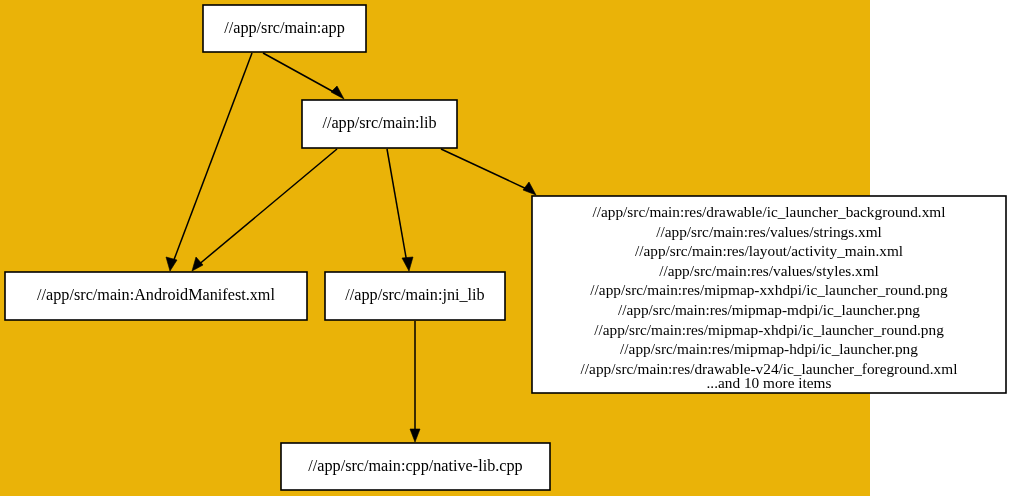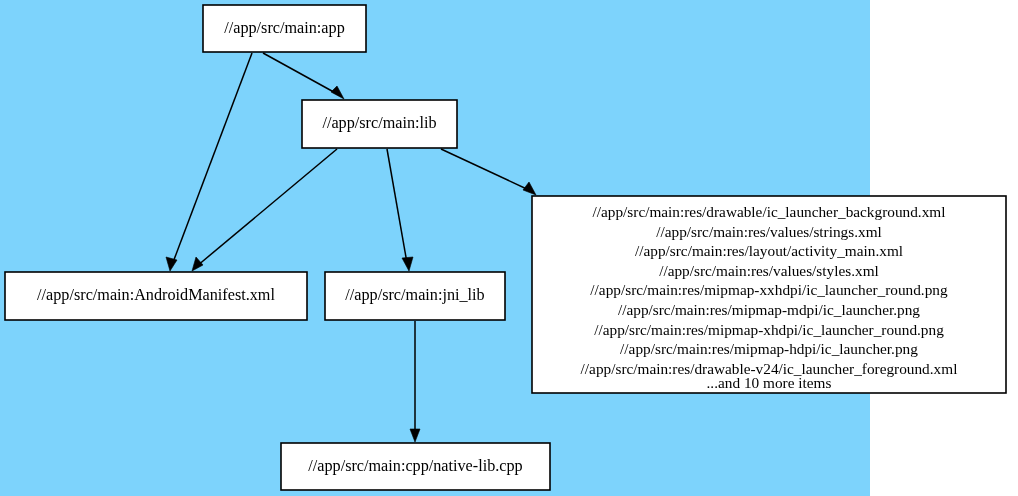--- a/index.html
+++ b/index.html
@@ -10,21 +10,21 @@
   body {
     width: 1018px;
     height: 496px;
     overflow: hidden;
     font-family: "Liberation Serif", "DejaVu Serif", serif;
   }
   #graph-root {
     position: relative;
     width: 870px;
     height: 496px;
-    background: #7dd3fc;
+    background: #eab308;
   }
   svg#graph-canvas {
     position: absolute;
     left: 0;
     top: 0;
     width: 1018px;
     height: 496px;
     display: block;
   }
   .node-box {

